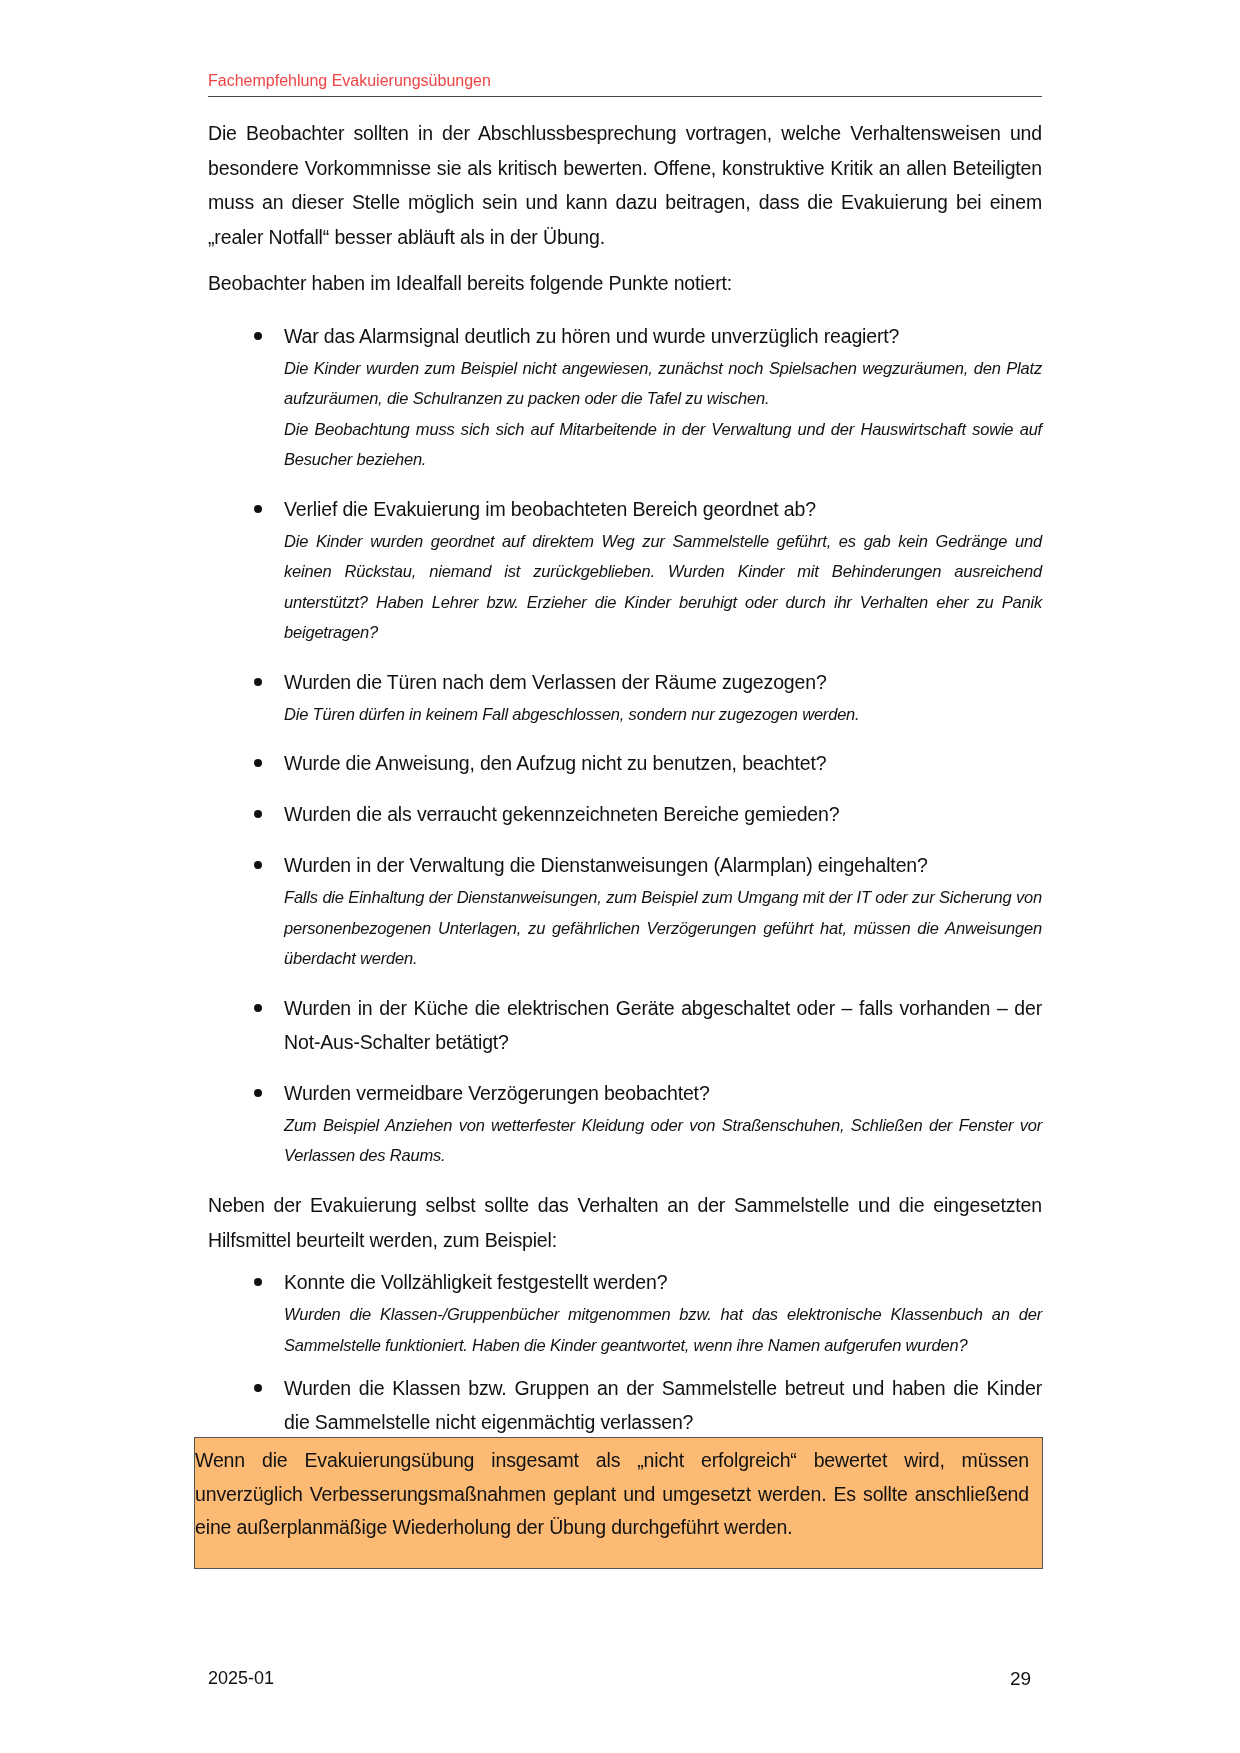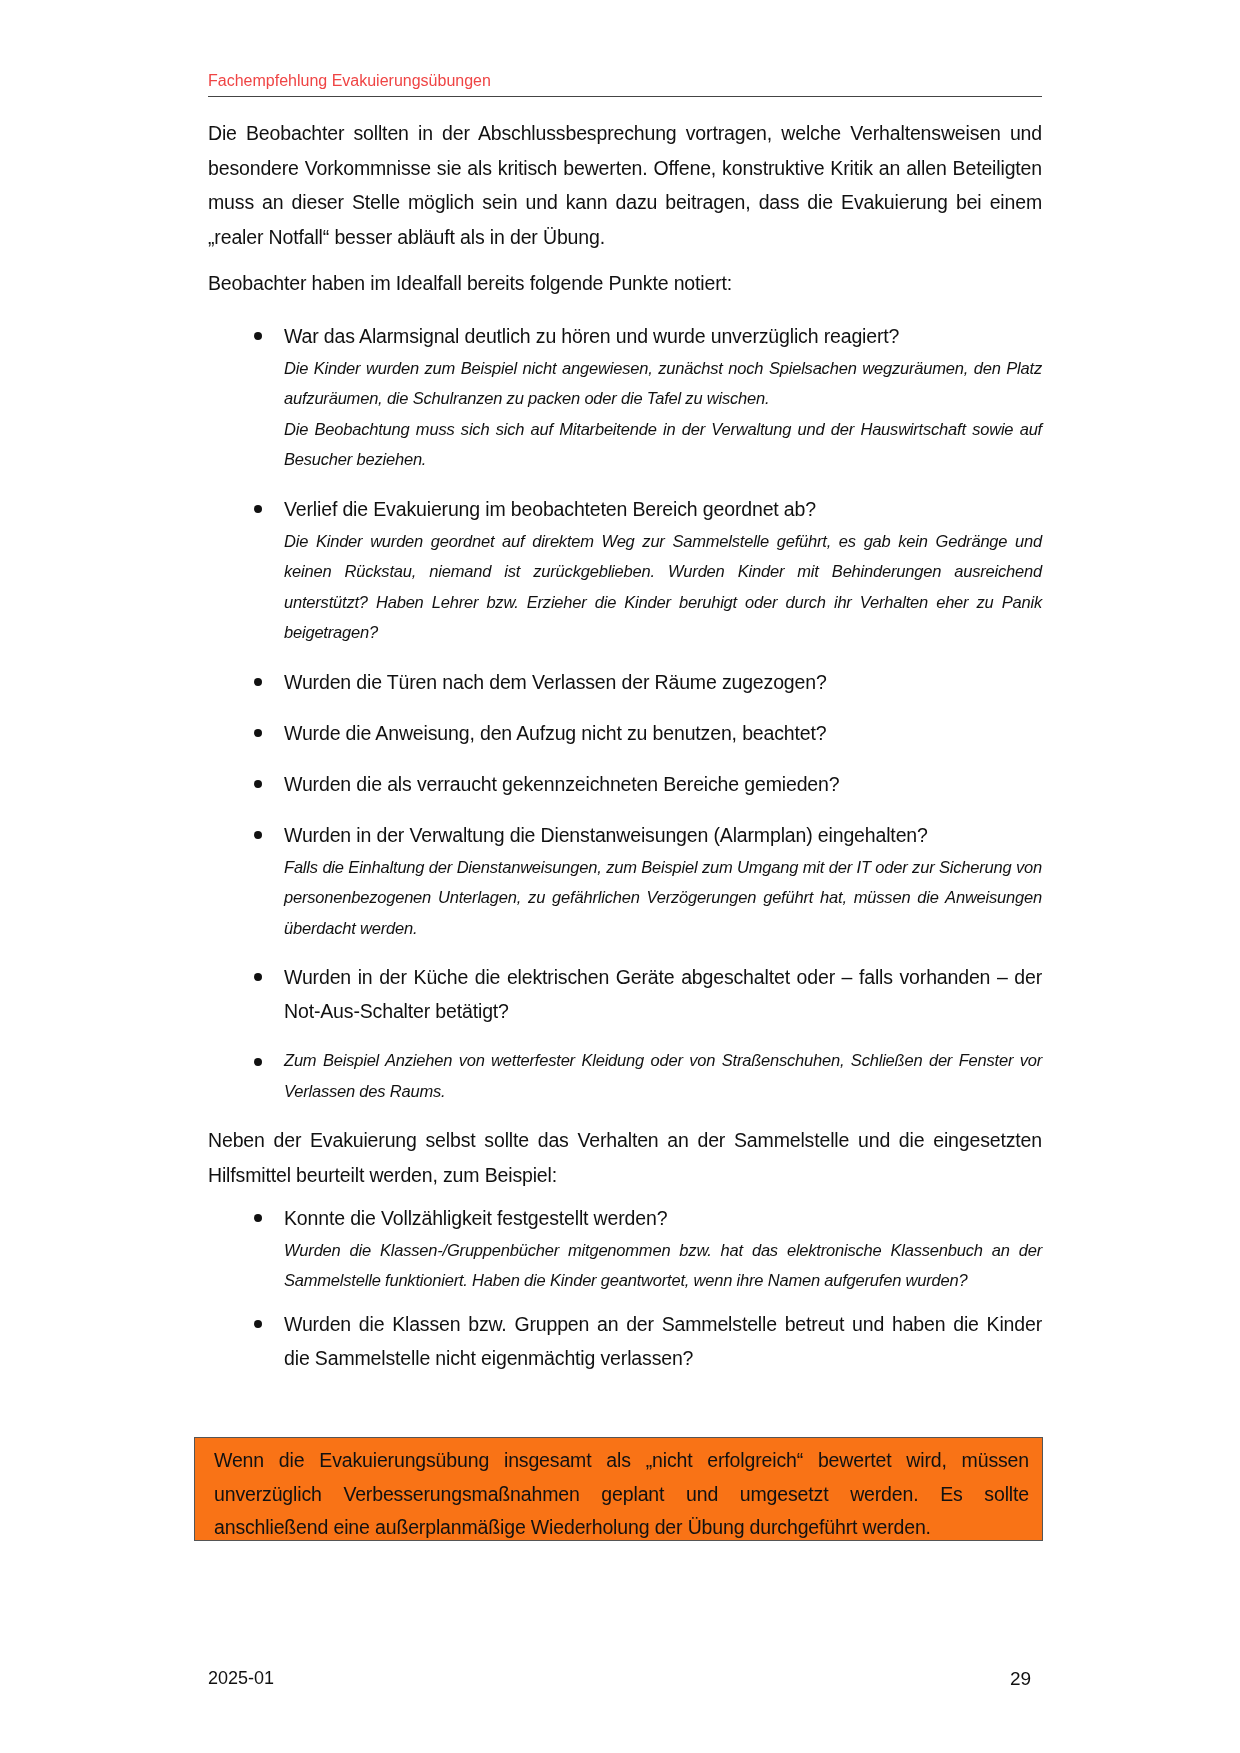--- a/index.html
+++ b/index.html
@@ -9,22 +9,22 @@
   .header-rule { position: absolute; left: 208px; top: 96px; width: 834px; height: 0; border-top: 1.5px solid #444; }
   .content { position: absolute; left: 208px; top: 116px; width: 834px; }
   p.body { margin: 0; font-size: 19.5px; line-height: 34.6px; text-align: justify; letter-spacing: -0.15px; }
   p.body + p.body { margin-top: 12px; }
   ul.items { list-style: none; margin: 18px 0 0 0; padding: 0; }
   ul.items li { position: relative; padding-left: 76px; margin-bottom: 17px; }
   ul.items li .dot { position: absolute; left: 46px; top: 13px; width: 8px; height: 8px; border-radius: 50%; background: #111; }
   ul.items li .q { font-size: 19.5px; line-height: 34px; text-align: justify; display: block; letter-spacing: -0.15px; }
   ul.items li .note { font-size: 16.5px; line-height: 30.5px; font-style: italic; text-align: justify; display: block; letter-spacing: -0.2px; }
   .after-list { margin-top: 6px !important; }
-  .callout { position: absolute; left: 194px; top: 1437px; width: 849px; height: 104px;
-             background: #f97316; border: 1.5px solid #555; box-sizing: border-box; padding: 6px 13px 0 19px; }
+  .callout { position: absolute; left: 194px; top: 1437px; width: 849px; height: 132px;
+             background: #fdba74; border: 1.5px solid #555; box-sizing: border-box; padding: 6px 13px 0 0; }
   .callout p { margin: 0; font-size: 19.5px; line-height: 33.5px; text-align: justify; letter-spacing: -0.15px; }
   .footer-left { position: absolute; left: 208px; top: 1668px; font-size: 18px; color: #111; }
   .footer-right { position: absolute; left: 1000px; width: 41px; top: 1668px; font-size: 19px; text-align: center; color: #111; }
 </style>
 </head>
 <body>
 
 <div class="header">Fachempfehlung Evakuierungsübungen</div>
 <div class="header-rule"></div>
 
@@ -40,40 +40,42 @@
       <span class="note">Die Beobachtung muss sich sich auf Mitarbeitende in der Verwaltung und der Hauswirtschaft sowie auf Besucher beziehen.</span>
     </li>
     <li>
       <span class="dot"></span>
       <span class="q">Verlief die Evakuierung im beobachteten Bereich geordnet ab?</span>
       <span class="note">Die Kinder wurden geordnet auf direktem Weg zur Sammelstelle geführt, es gab kein Gedränge und keinen Rückstau, niemand ist zurückgeblieben. Wurden Kinder mit Behinderungen ausreichend unterstützt? Haben Lehrer bzw. Erzieher die Kinder beruhigt oder durch ihr Verhalten eher zu Panik beigetragen?</span>
     </li>
     <li>
       <span class="dot"></span>
       <span class="q">Wurden die Türen nach dem Verlassen der Räume zugezogen?</span>
+      <span class="note">Die Türen dürfen in keinem Fall abgeschlossen, sondern nur zugezogen werden.</span>
     </li>
     <li>
       <span class="dot"></span>
       <span class="q">Wurde die Anweisung, den Aufzug nicht zu benutzen, beachtet?</span>
     </li>
     <li>
       <span class="dot"></span>
       <span class="q">Wurden die als verraucht gekennzeichneten Bereiche gemieden?</span>
     </li>
     <li>
       <span class="dot"></span>
       <span class="q">Wurden in der Verwaltung die Dienstanweisungen (Alarmplan) eingehalten?</span>
       <span class="note">Falls die Einhaltung der Dienstanweisungen, zum Beispiel zum Umgang mit der IT oder zur Sicherung von personenbezogenen Unterlagen, zu gefährlichen Verzögerungen geführt hat, müssen die Anweisungen überdacht werden.</span>
     </li>
     <li>
       <span class="dot"></span>
       <span class="q">Wurden in der Küche die elektrischen Geräte abgeschaltet oder – falls vorhanden – der Not-Aus-Schalter betätigt?</span>
     </li>
     <li>
       <span class="dot"></span>
+      <span class="q">Wurden vermeidbare Verzögerungen beobachtet?</span>
       <span class="note">Zum Beispiel Anziehen von wetterfester Kleidung oder von Straßenschuhen, Schließen der Fenster vor Verlassen des Raums.</span>
     </li>
   </ul>
 
   <p class="body after-list">Neben der Evakuierung selbst sollte das Verhalten an der Sammelstelle und die eingesetzten Hilfsmittel beurteilt werden, zum Beispiel:</p>
 
   <ul class="items" style="margin-top:8px;">
     <li>
       <span class="dot"></span>
       <span class="q">Konnte die Vollzähligkeit festgestellt werden?</span>

